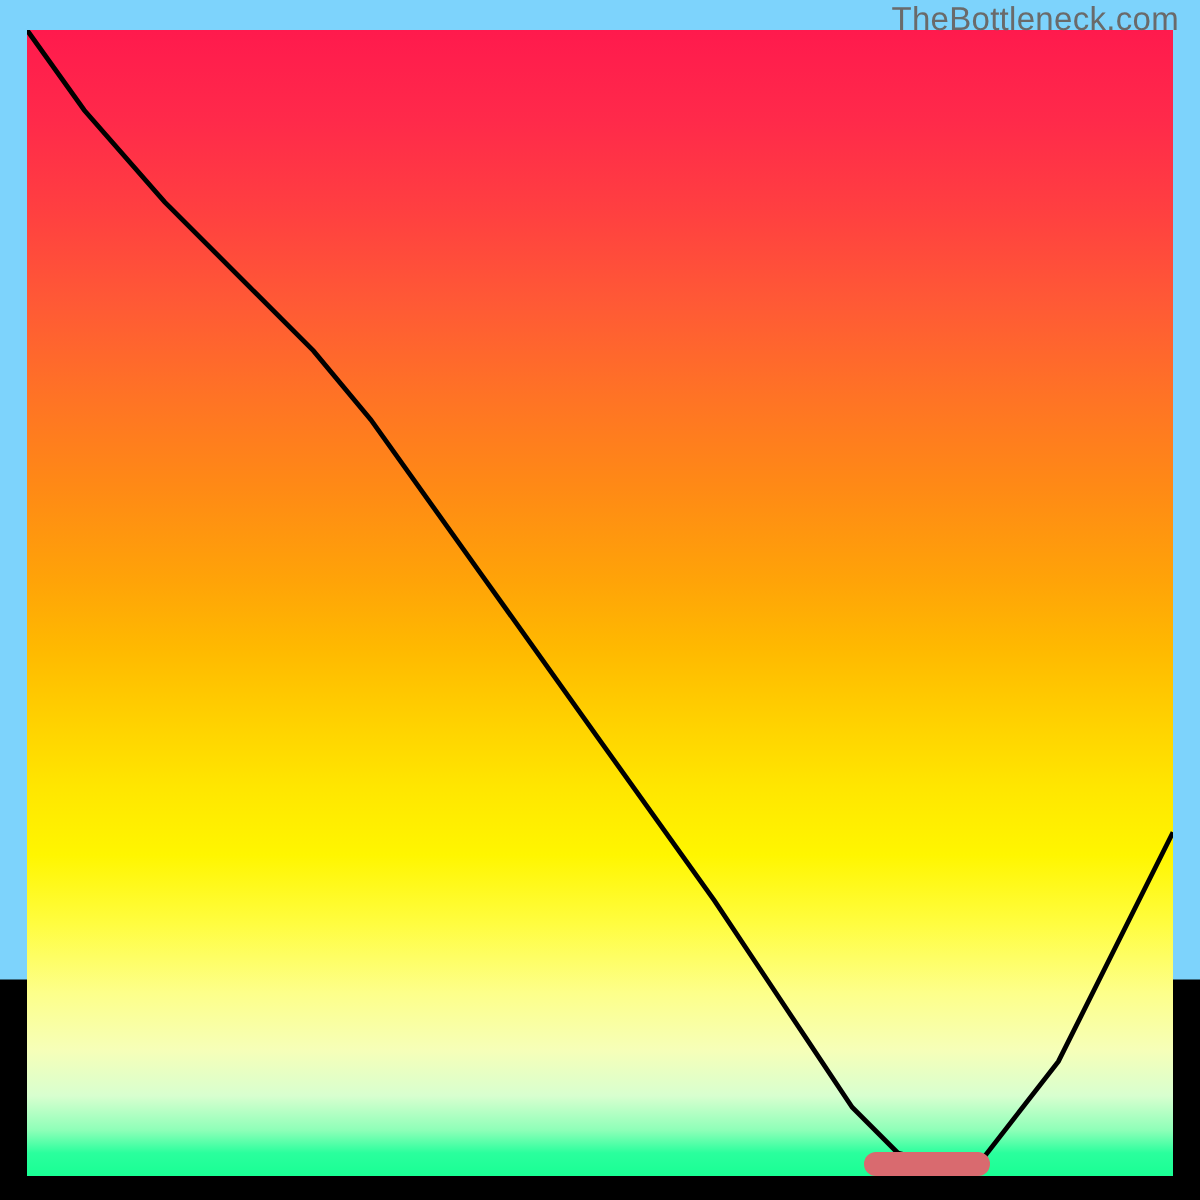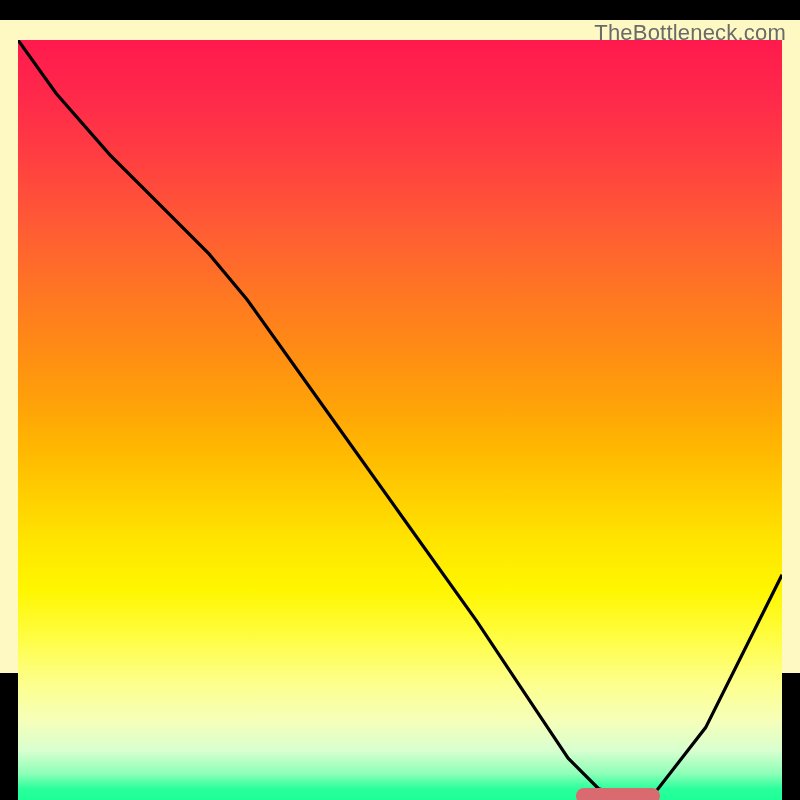--- a/index.html
+++ b/index.html
@@ -7,22 +7,21 @@
     padding: 0;
     width: 800px;
     height: 800px;
     background: #000;
     font-family: Arial, Helvetica, sans-serif;
   }
   .chart-container {
     position: relative;
     width: 800px;
     height: 653px;
-    background: #fef9c3;
-    margin-top: 20px;
+    background: #7dd3fc;
   }
   .plot-area {
     position: absolute;
     left: 18px;
     top: 20px;
     width: 764px;
     height: 764px;
     overflow: hidden;
   }
   .gradient-bg {

